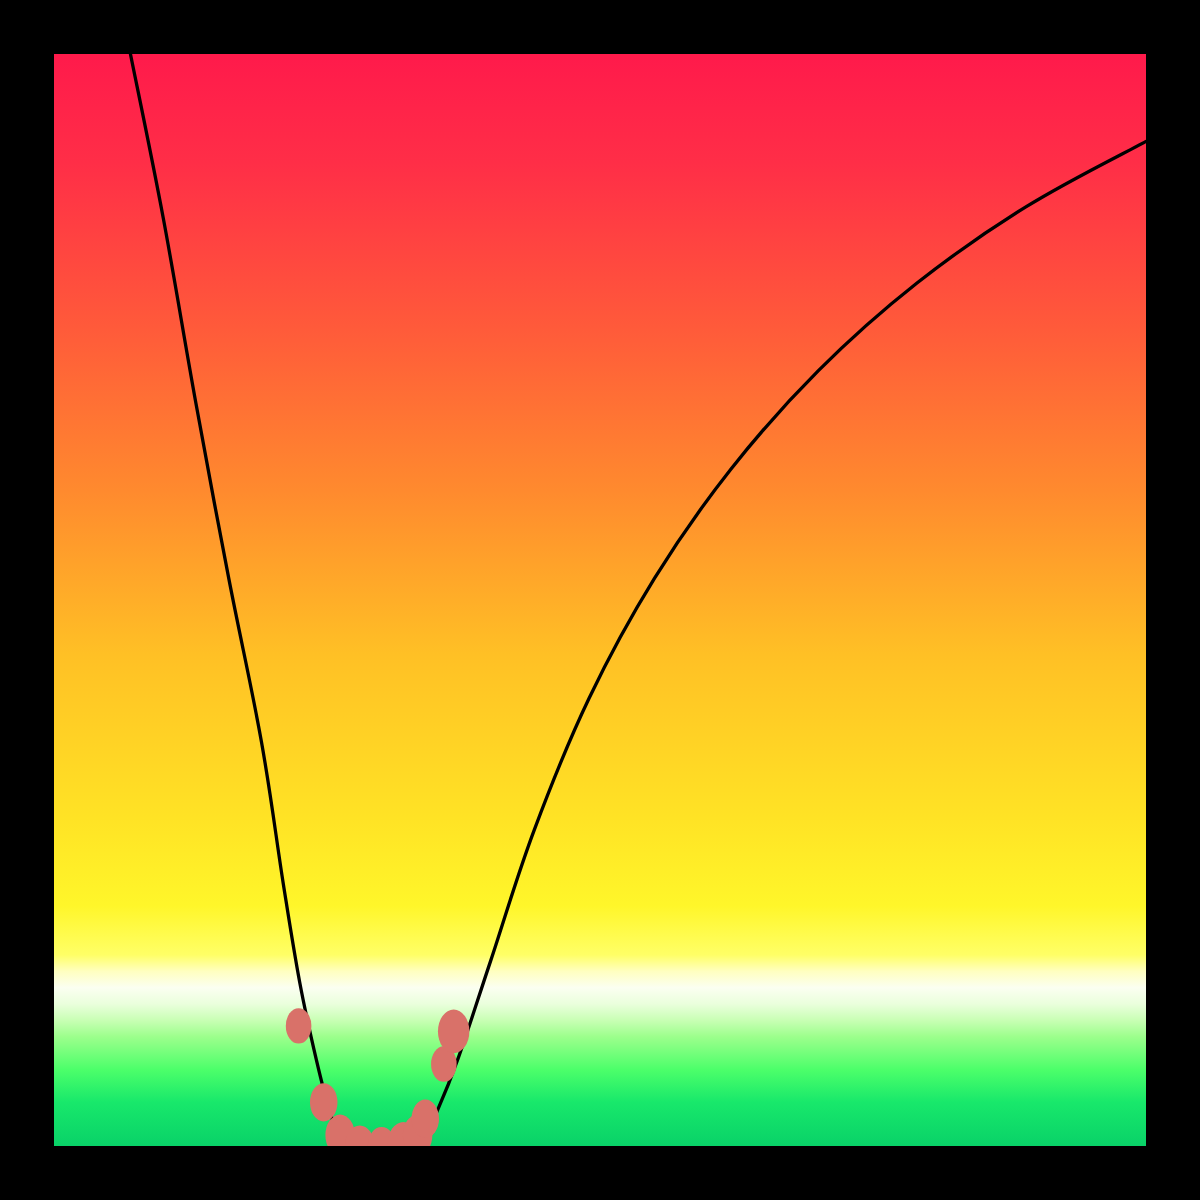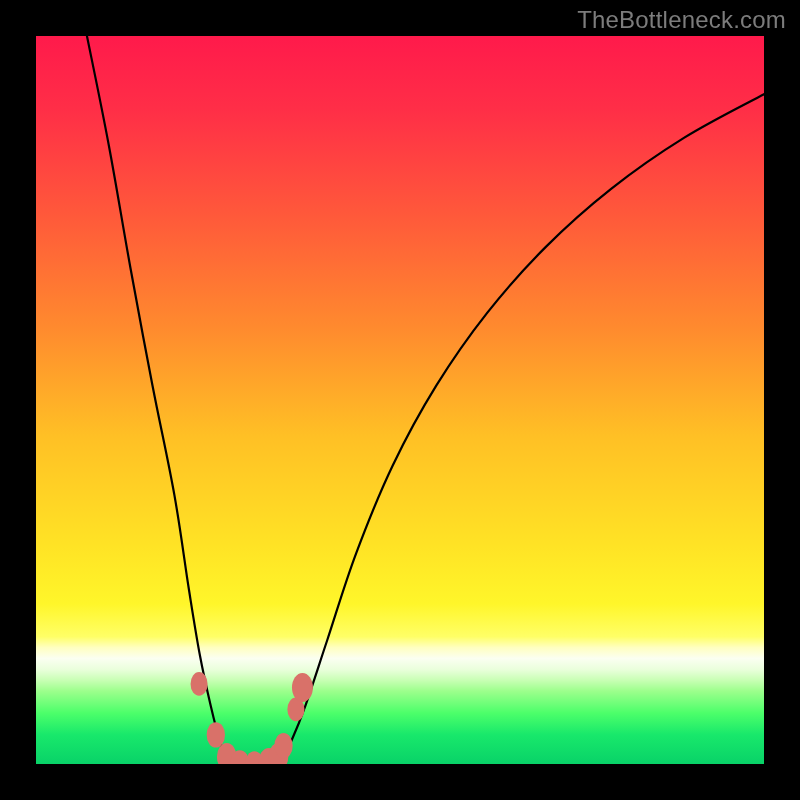--- a/index.html
+++ b/index.html
@@ -88,14 +88,13 @@
           <ellipse cx="203.84" cy="728.00" rx="9.83" ry="13.65" fill="#d97169"></ellipse>
           <ellipse cx="218.40" cy="728.00" rx="9.17" ry="12.74" fill="#d97169"></ellipse>
           <ellipse cx="232.96" cy="726.54" rx="10.48" ry="14.56" fill="#d97169"></ellipse>
           <ellipse cx="242.42" cy="720.72" rx="9.83" ry="13.65" fill="#d97169"></ellipse>
           <ellipse cx="247.52" cy="709.80" rx="9.17" ry="12.74" fill="#d97169"></ellipse>
           <ellipse cx="259.90" cy="673.40" rx="8.52" ry="11.83" fill="#d97169"></ellipse>
           <ellipse cx="266.45" cy="651.56" rx="10.48" ry="14.56" fill="#d97169"></ellipse>
         </g>
     </svg>
   </div>
-  <div class="watermark">TheBottleneck.com</div>
 </div>
 
 </body></html>

